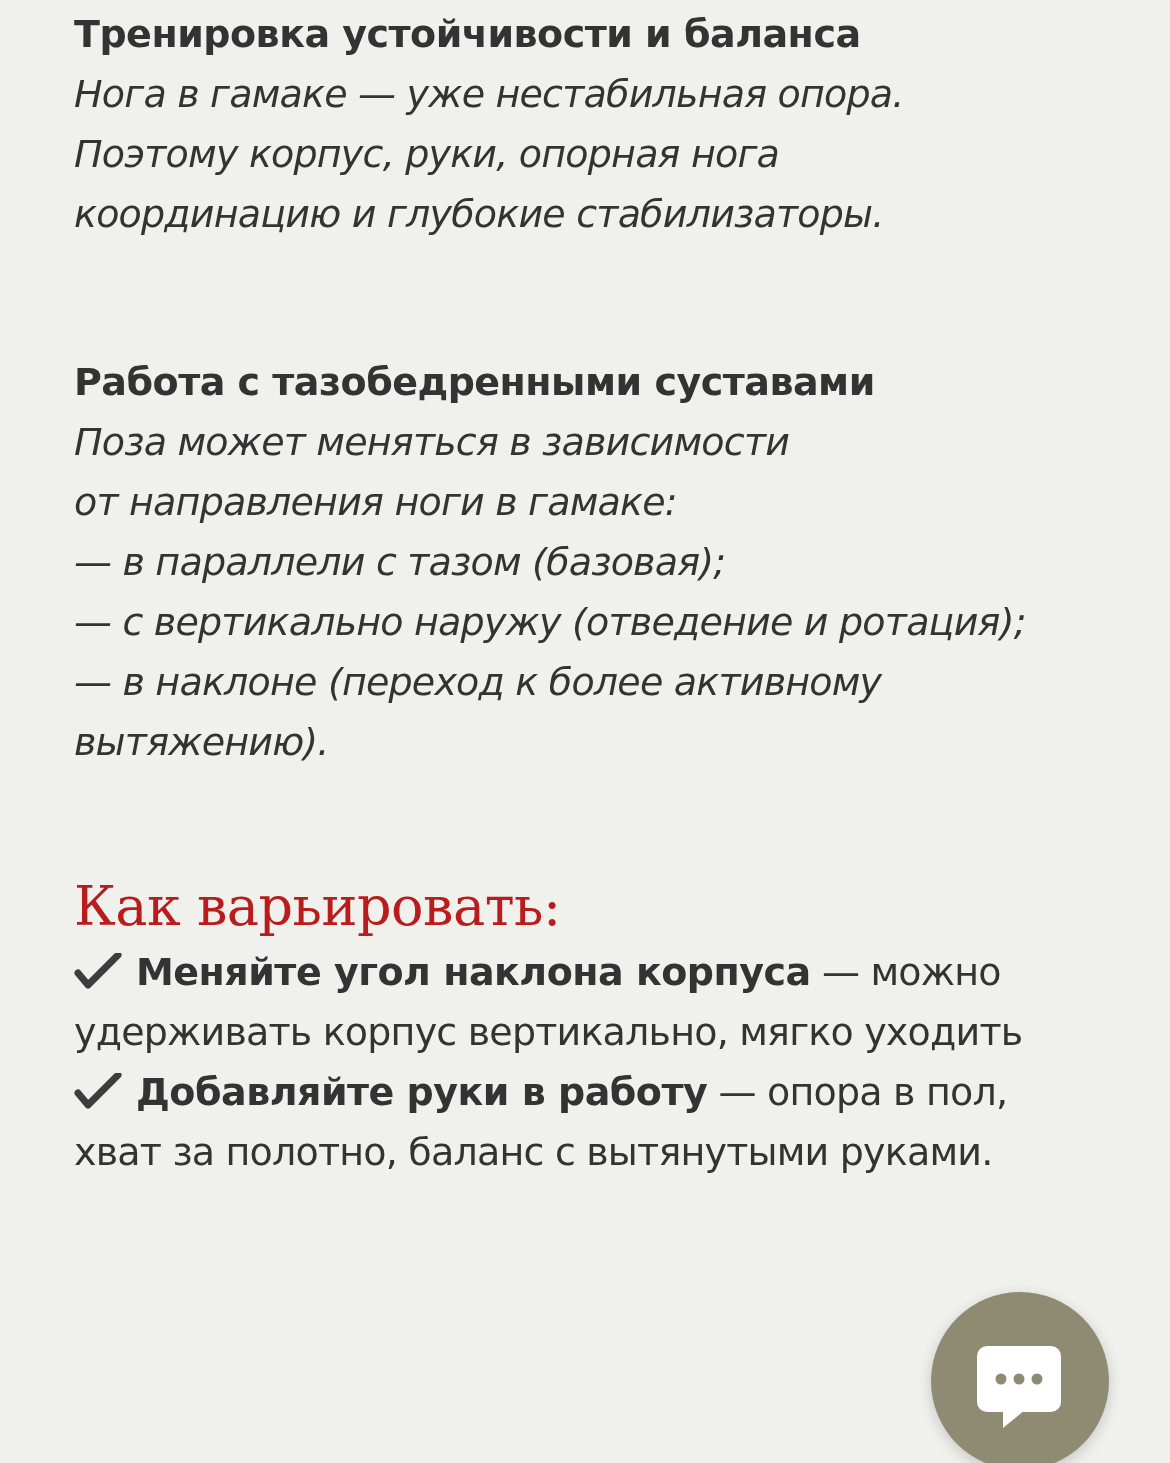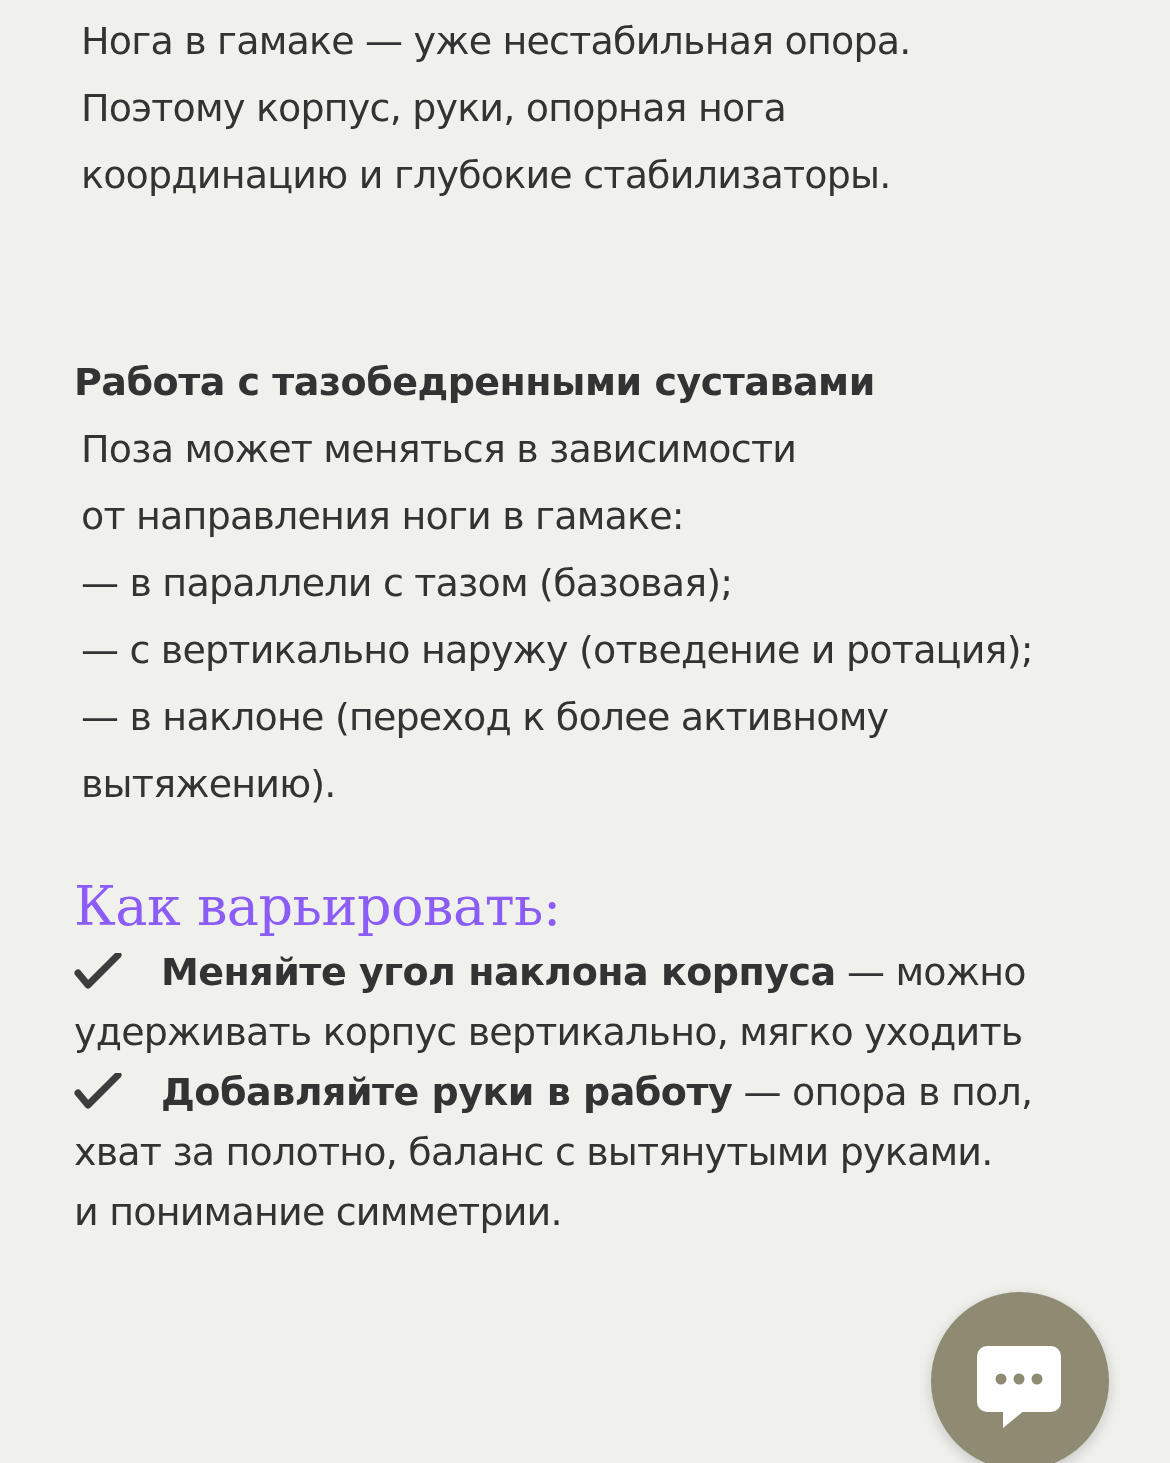--- a/index.html
+++ b/index.html
@@ -4,45 +4,46 @@
 <style>
   html, body { margin: 0; padding: 0; }
   body {
     width: 1170px; height: 1463px; overflow: hidden;
     background: #f0f0ed; color: #333333;
     font-family: "DejaVu Sans", sans-serif;
     position: relative;
   }
   .content { position: absolute; left: 74px; top: 0; width: 1040px; }
   .h-bold { font-weight: bold; font-size: 38px; line-height: 60px; letter-spacing: -0.5px; color: #333; }
-  .p { font-size: 38px; line-height: 60px; letter-spacing: -0.8px; color: #333; margin: 7px; }
+  .p { font-size: 38px; line-height: 60px; letter-spacing: -0.8px; color: #333; margin: 0; font-style: italic; }
   .sec1 { position: absolute; top: 4px; }
   .sec2 { position: absolute; top: 352px; }
   .heading {
     position: absolute; top: 822px;
     font-family: "DejaVu Serif", serif; font-size: 54px; line-height: 80px;
-    color: #8b5cf6; font-weight: normal; letter-spacing: -0.5px;
+    color: #b91c1c; font-weight: normal; letter-spacing: -0.5px;
   }
   .list { position: absolute; top: 942px; }
   .item-line { font-size: 38px; line-height: 60px; letter-spacing: -0.8px; color: #333; white-space: nowrap; }
-  .item-line b { font-weight: bold; letter-spacing: -0.5px; margin-left: 25px; }
+  .item-line b { font-weight: bold; letter-spacing: -0.5px; }
   .check { display: inline-block; width: 48px; height: 36px; vertical-align: -4px; margin-right: 14px; }
   .chat-btn {
     position: absolute; left: 931px; top: 1292px; width: 178px; height: 178px;
     border-radius: 50%; background: #8f8a72;
     box-shadow: 0 4px 14px rgba(0,0,0,0.18);
   }
   .chat-btn svg { position: absolute; left: 44px; top: 52px; }
 </style>
 </head>
 <body>
 
 <div class="content">
 
   <div class="sec1">
+    <div class="h-bold">Тренировка устойчивости и баланса</div>
     <p class="p">Нога в гамаке — уже нестабильная опора.</p>
     <p class="p">Поэтому корпус, руки, опорная нога</p>
     <p class="p">координацию и глубокие стабилизаторы.</p>
   </div>
 
   <div class="sec2">
     <div class="h-bold">Работа с тазобедренными суставами</div>
     <p class="p">Поза может меняться в зависимости</p>
     <p class="p">от направления ноги в гамаке:</p>
     <p class="p">— в параллели с тазом (базовая);</p>
@@ -62,21 +63,20 @@
     </div>
     <div class="item-line">удерживать корпус вертикально, мягко уходить</div>
 
     <div class="item-line">
       <svg class="check" viewBox="0 0 48 36">
         <path d="M4 20 L14 32 L44 2" fill="none" stroke="#3d3d3d" stroke-width="7" stroke-linecap="round" stroke-linejoin="round"></path>
       </svg><b>Добавляйте руки в работу</b><span> — опора в пол,</span>
     </div>
     <div class="item-line">хват за полотно, баланс с вытянутыми руками.</div>
 
-    <div class="item-line">и понимание симметрии.</div>
   </div>
 </div>
 
 <div class="chat-btn">
   <svg width="90" height="84" viewBox="0 0 90 84">
     <rect x="2" y="2" width="84" height="66" rx="10" fill="#ffffff"></rect>
     <path d="M28 66 L28 84 L50 66 Z" fill="#ffffff"></path>
     <circle cx="26" cy="35" r="5.5" fill="#8f8a72"></circle>
     <circle cx="44" cy="35" r="5.5" fill="#8f8a72"></circle>
     <circle cx="62" cy="35" r="5.5" fill="#8f8a72"></circle>

